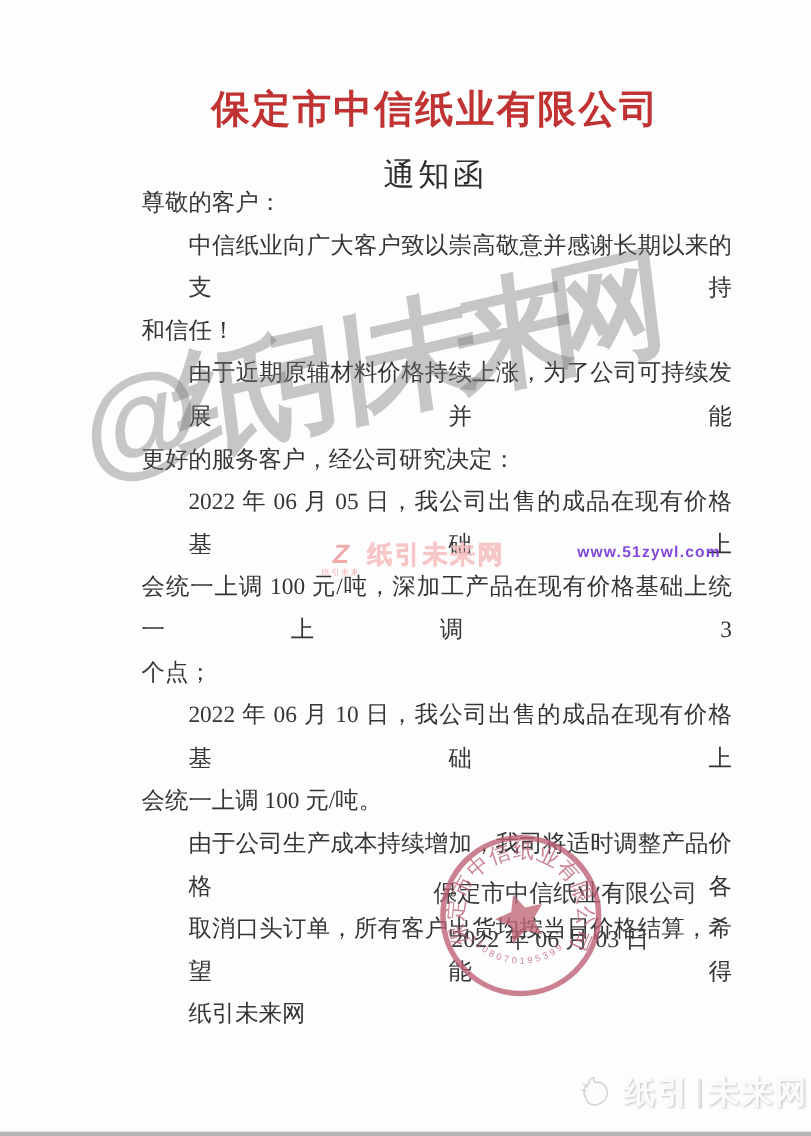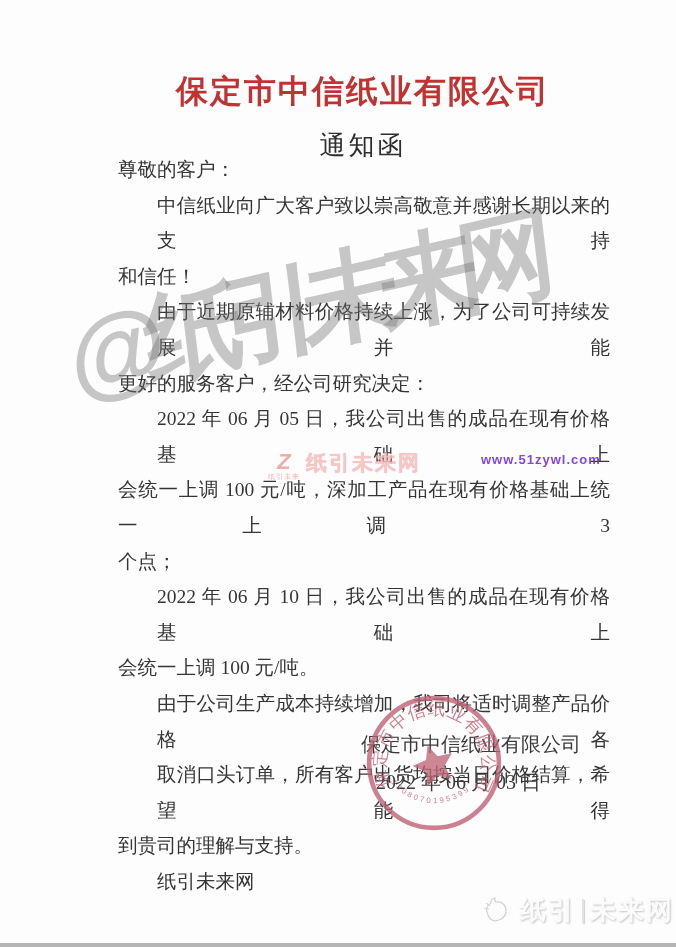--- a/index.html
+++ b/index.html
@@ -119,21 +119,20 @@
         <div class="line">和信任！</div>
         <div class="line indent justify">由于近期原辅材料价格持续上涨，为了公司可持续发展并能</div>
         <div class="line">更好的服务客户，经公司研究决定：</div>
         <div class="line indent justify">2022 年 06 月 05 日，我公司出售的成品在现有价格基础上</div>
         <div class="line justify">会统一上调 100 元/吨，深加工产品在现有价格基础上统一上调 3</div>
         <div class="line">个点；</div>
         <div class="line indent justify">2022 年 06 月 10 日，我公司出售的成品在现有价格基础上</div>
         <div class="line">会统一上调 100 元/吨。</div>
         <div class="line indent justify">由于公司生产成本持续增加，我司将适时调整产品价格。各</div>
         <div class="line indent justify">取消口头订单，所有客户出货均按当日价格结算，希望能得</div>
-        <div class="line">到贵司的理解与支持。</div>
         <div class="line indent">纸引未来网</div>
       </div>
   </div>
 
   <div class="wm-diagonal">@纸引未来网</div>
 
   <div class="wm-center">
     <div class="wm-logo">
       <span class="wm-logo-z">Z</span>
       <span class="wm-logo-sub">纸引未来</span>

